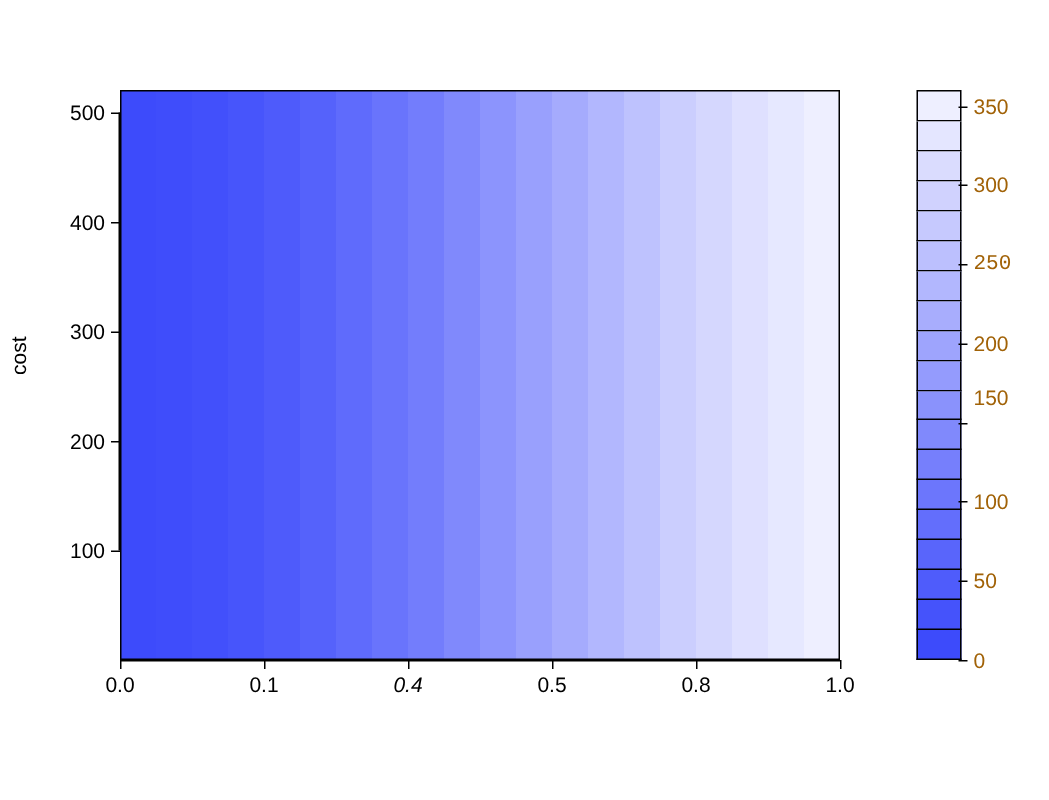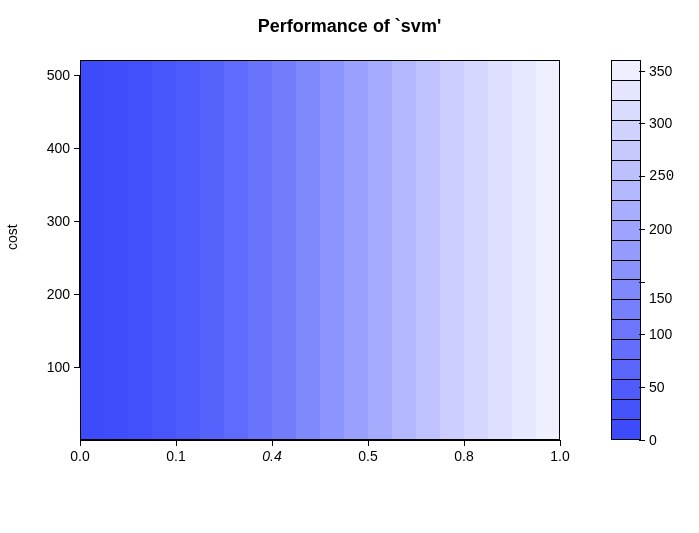--- a/index.html
+++ b/index.html
@@ -159,29 +159,28 @@
     left: -8px;
     width: 6px;
     height: 1px;
     background: #000;
   }
   .legend-label {
     position: absolute;
     left: 2px;
     transform: translateY(-50%);
     font-size: 14px;
-    color: #000000;
+    color: #a16207;
   }
 </style>
 </head>
 <body>
 
 <div class="chart-root">
 
-  <div class="title">Performance of `svm'</div>
 
   <div class="plot-area">
     <div class="plot-inner" id="bands">
         <div class="band" style="background: rgb(61, 75, 251);"></div>
         <div class="band" style="background: rgb(63, 77, 251);"></div>
         <div class="band" style="background: rgb(66, 80, 251);"></div>
         <div class="band" style="background: rgb(71, 85, 251);"></div>
         <div class="band" style="background: rgb(78, 91, 251);"></div>
         <div class="band" style="background: rgb(85, 98, 251);"></div>
         <div class="band" style="background: rgb(95, 107, 252);"></div>
@@ -255,21 +254,21 @@
       <div class="legend-cell" style="background: rgb(61, 75, 251);"></div>
     </div>
   <div class="legend-labels" id="legend-labels">
       <div class="legend-tick" style="top: 380px;"></div>
       <div class="legend-label" style="top: 380px;">0</div>
       <div class="legend-tick" style="top: 327.222px;"></div>
       <div class="legend-label" style="top: 327.222px;">50</div>
       <div class="legend-tick" style="top: 274.444px;"></div>
       <div class="legend-label" style="top: 274.444px;">100</div>
       <div class="legend-tick" style="top: 221.667px;"></div>
-      <div class="legend-label" style="top: 238px;">150</div>
+      <div class="legend-label" style="top: 205px;">150</div>
       <div class="legend-tick" style="top: 168.889px;"></div>
       <div class="legend-label" style="top: 168.889px;">200</div>
       <div class="legend-tick" style="top: 116.111px;"></div>
       <div class="legend-label" style="top: 116.111px; font-family: Liberation Mono, monospace;">250</div>
       <div class="legend-tick" style="top: 63.3333px;"></div>
       <div class="legend-label" style="top: 63.3333px;">300</div>
       <div class="legend-tick" style="top: 10.5556px;"></div>
       <div class="legend-label" style="top: 10.5556px;">350</div>
     </div>
 

